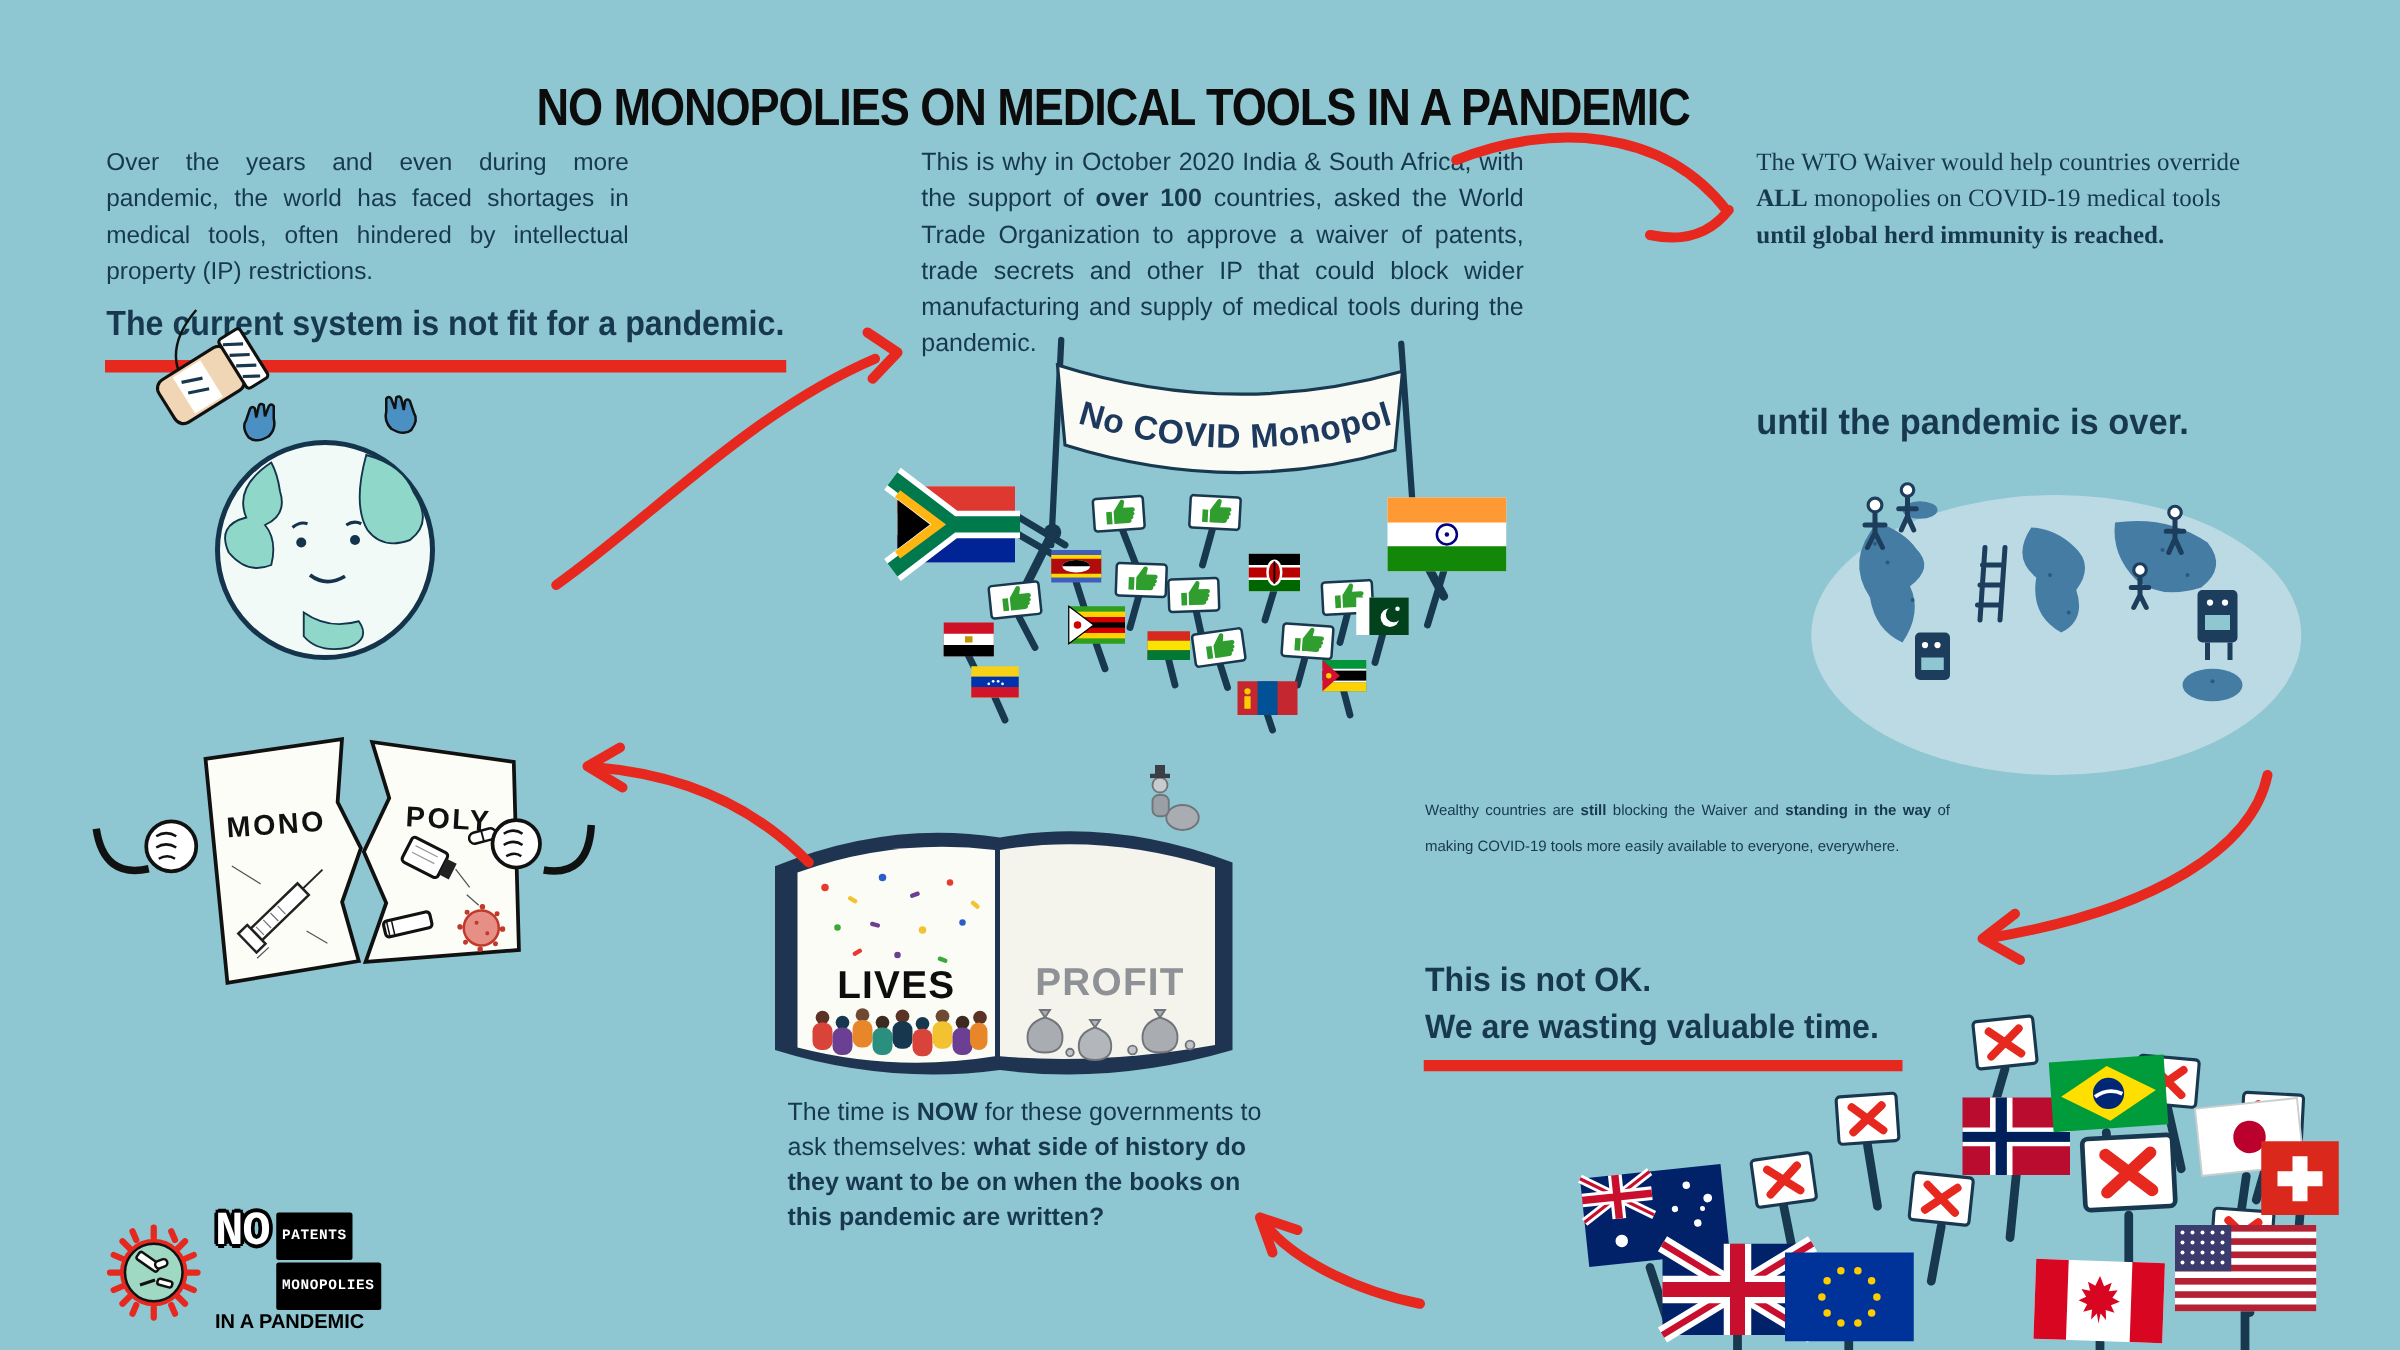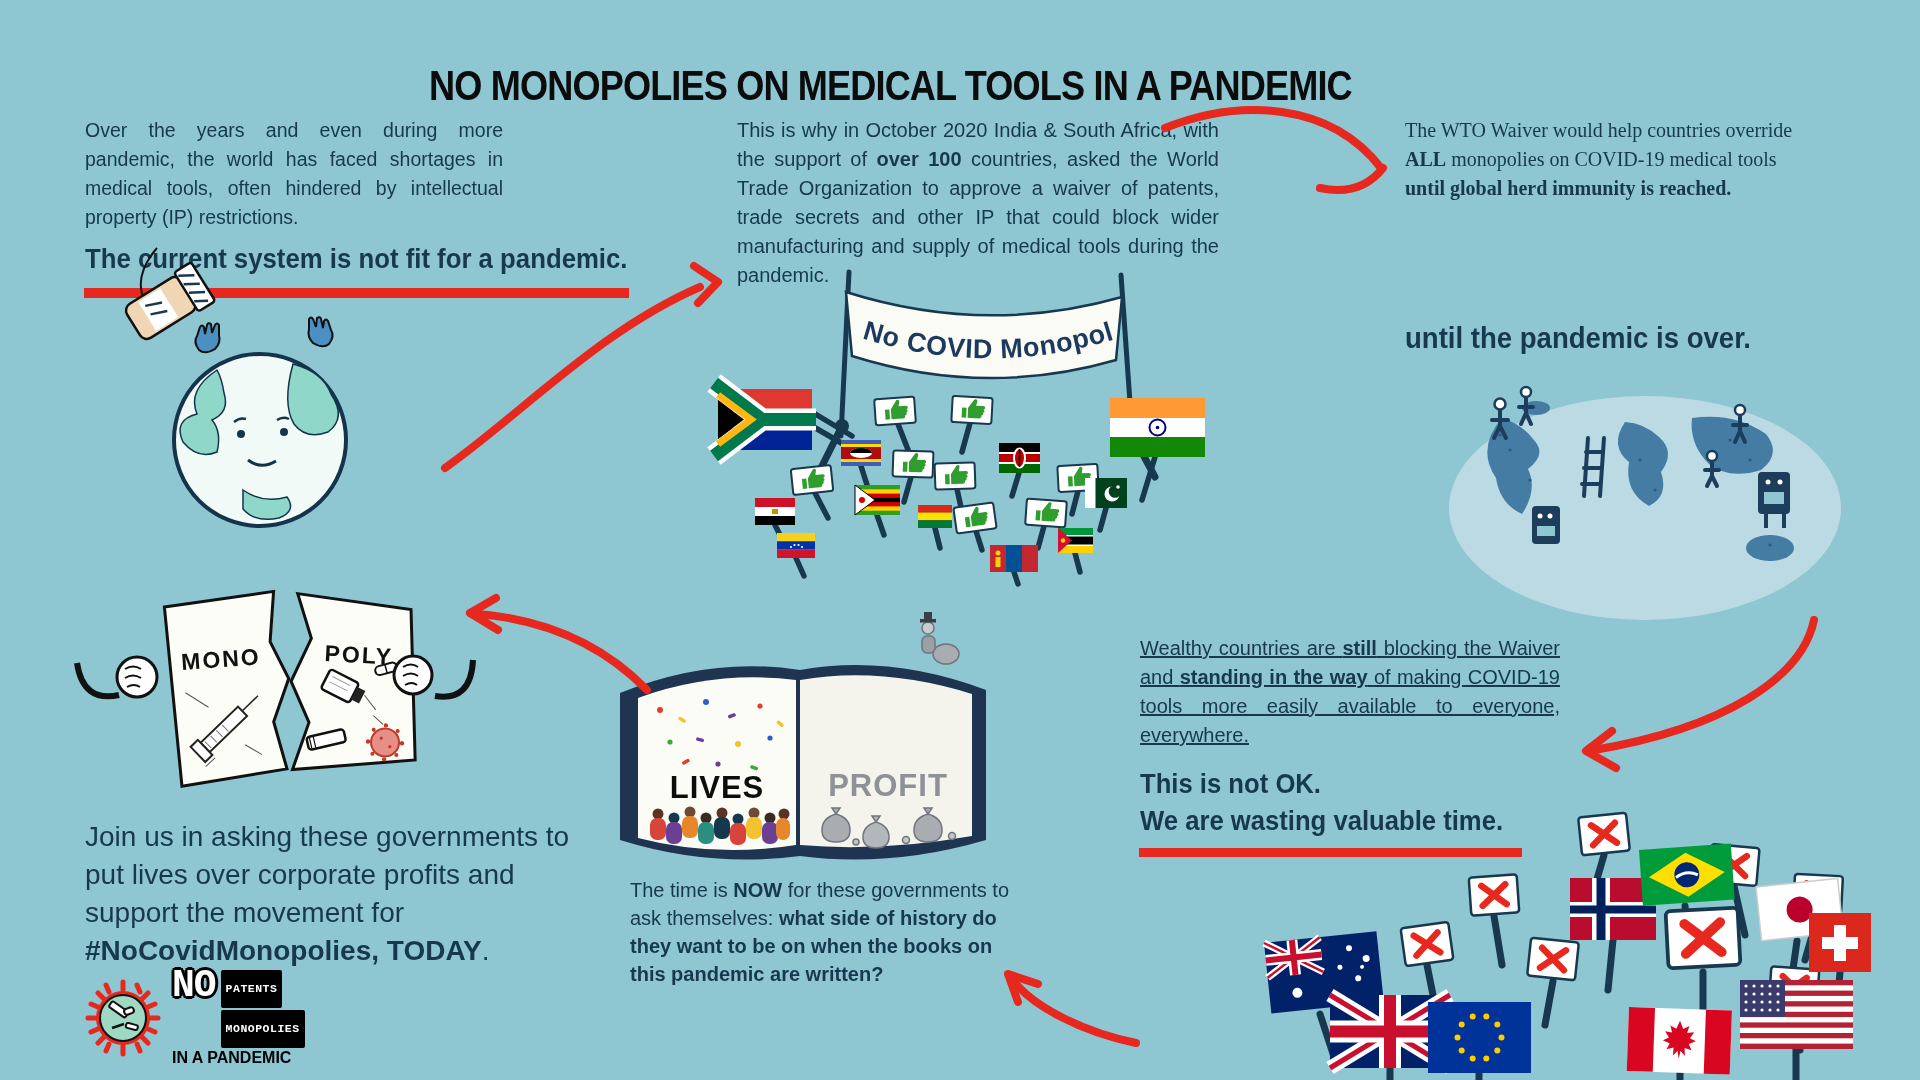--- a/index.html
+++ b/index.html
@@ -14,21 +14,21 @@
   .p-intro{left:85px;top:116px;width:418px;font-size:19.5px;line-height:29px;text-align:justify;}
   .h-current{position:absolute;left:85px;top:243px;font-size:28px;font-weight:800;
              transform:scaleX(.92);transform-origin:left top;white-space:nowrap;}
   .bar{position:absolute;background:#e6281e;}
   .bar1{left:84px;top:288px;width:545px;height:10px;}
   .p-why{left:737px;top:116px;width:482px;font-size:20px;line-height:29px;text-align:justify;}
   .p-wto1{left:1405px;top:116px;width:398px;font-size:20px;line-height:29px;font-family:Liberation Serif, serif;}
   .p-wto2{left:1405px;top:252px;width:398px;font-size:20px;line-height:29px;}
   .h-until{position:absolute;left:1405px;top:322px;font-size:29px;font-weight:800;
            transform:scaleX(.95);transform-origin:left top;white-space:nowrap;}
-  .p-wealthy{left:1140px;top:634px;width:420px;font-size:20px;line-height:29px;text-align:justify;text-decoration:underline;}
+  .p-wealthy{left:1140px;top:634px;width:420px;font-size:12px;line-height:29px;text-align:justify;}
   .h-notok{position:absolute;left:1140px;top:766px;font-size:27px;font-weight:800;line-height:37px;
            transform:scaleX(.95);transform-origin:left top;white-space:nowrap;}
   .bar2{left:1139px;top:848px;width:383px;height:9px;}
   .p-join{left:85px;top:818px;width:495px;font-size:28px;line-height:38px;}
   .p-time{left:630px;top:876px;width:398px;font-size:20px;line-height:28px;}
   .logo{position:absolute;left:84px;top:968px;display:flex;align-items:center;}
   .logo-text{margin-left:10px;}
   .logo-row1{display:flex;align-items:flex-start;font-family:Liberation Mono, monospace;}
   .no{font-size:38px;font-weight:900;color:#fff;line-height:36px;letter-spacing:-1px;
       text-shadow:-2px -2px 0 #000,2px -2px 0 #000,-2px 2px 0 #000,2px 2px 0 #000,
@@ -378,21 +378,20 @@
     </g>
   </svg>
 
   <p class="para p-time"><span>The time is </span><span class="b">NOW</span><span> for these governments to ask themselves: </span><span class="b">what side of history do they want to be on when the books on this pandemic are written?</span></p>
   <p class="para p-wealthy"><span>Wealthy countries are </span><span class="b">still</span><span> blocking the Waiver and </span><span class="b">standing in the way</span><span> of making COVID-19 tools more easily available to everyone, everywhere.</span></p>
   <div class="h-notok">
     <div>This is not OK.</div>
     <div>We are wasting valuable time.</div>
   </div>
   <div class="bar bar2"></div>
-  <p class="para p-join"><span>Join us in asking these governments to put lives over corporate profits and support the movement for </span><span class="b">#NoCovidMonopolies, TODAY</span><span>.</span></p>
 
   <div class="logo">
     <svg width="78" height="80" viewBox="0 0 78 80">
       <g stroke="#e6281e" stroke-width="5" stroke-linecap="round">
         <path d="M39 4 v8 M39 68 v8 M4 40 h8 M66 40 h8 M14 15 l6 6 M58 59 l6 6 M14 65 l6 -6 M58 21 l6 -6 M22 7 l3 7 M53 66 l3 7 M7 26 l7 3 M64 51 l7 3 M7 54 l7 -3 M64 29 l7 -3 M22 73 l3 -7 M53 7 l3 7"></path>
       </g>
       <circle cx="39" cy="40" r="27" fill="#e6281e"></circle>
       <circle cx="39" cy="40" r="23" fill="#9fd9c4" stroke="#111" stroke-width="2"></circle>
       <g stroke="#111" stroke-width="2" fill="#fff">
         <rect x="25" y="28" width="20" height="7" rx="2" transform="rotate(35 35 31)"></rect>

